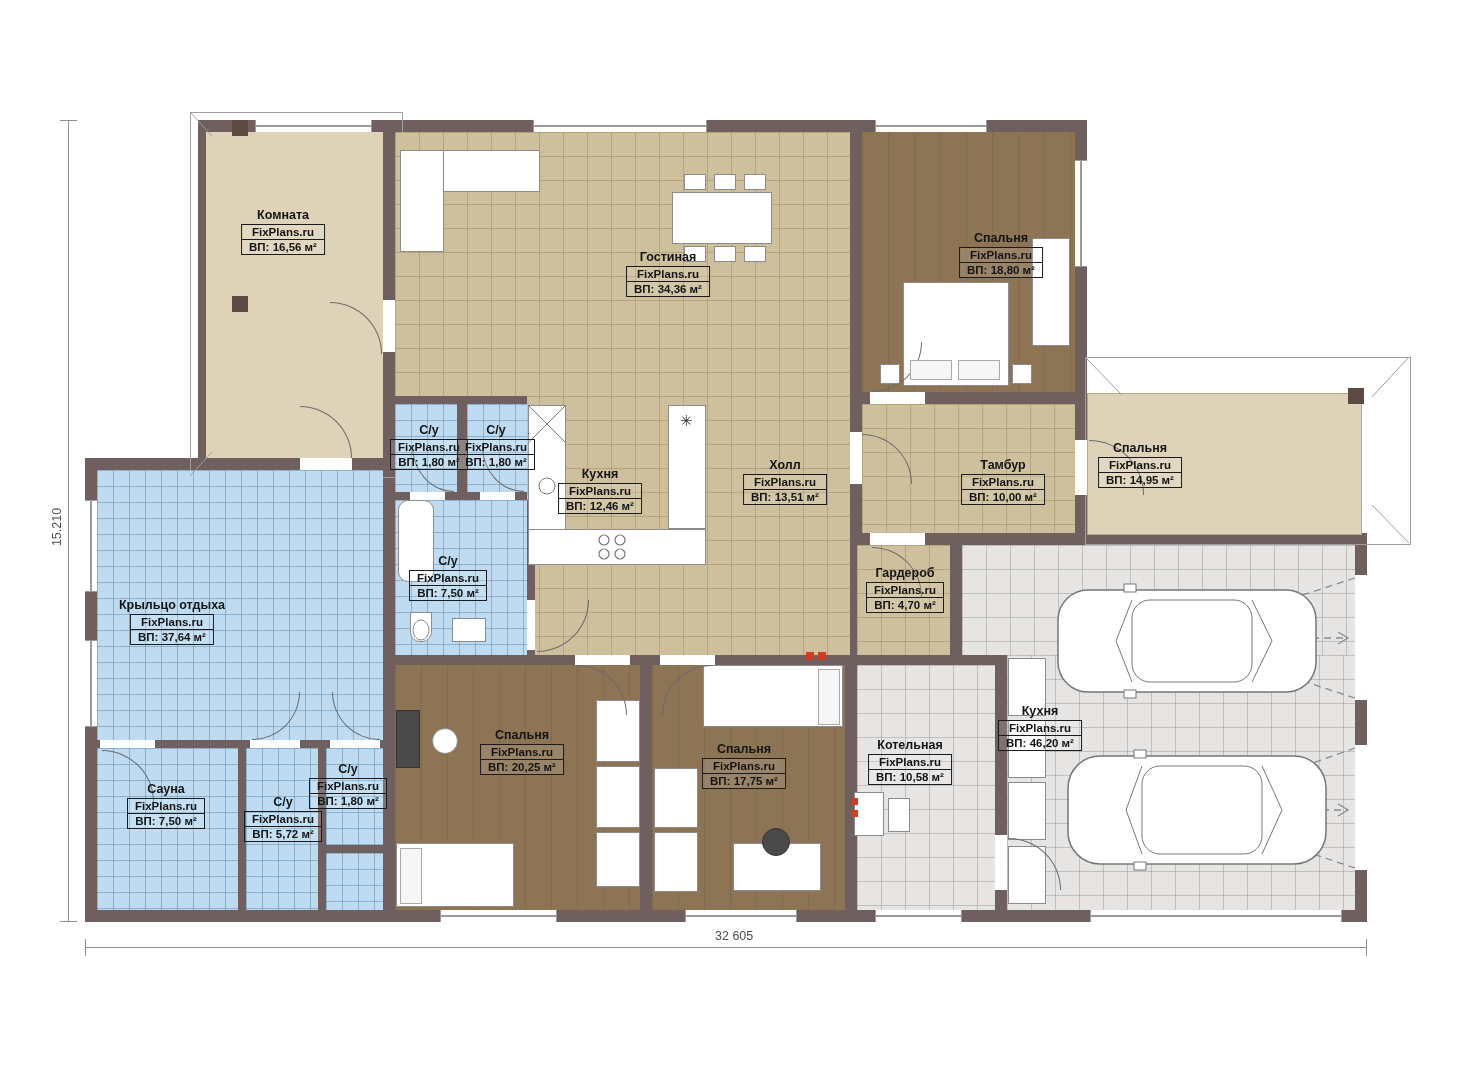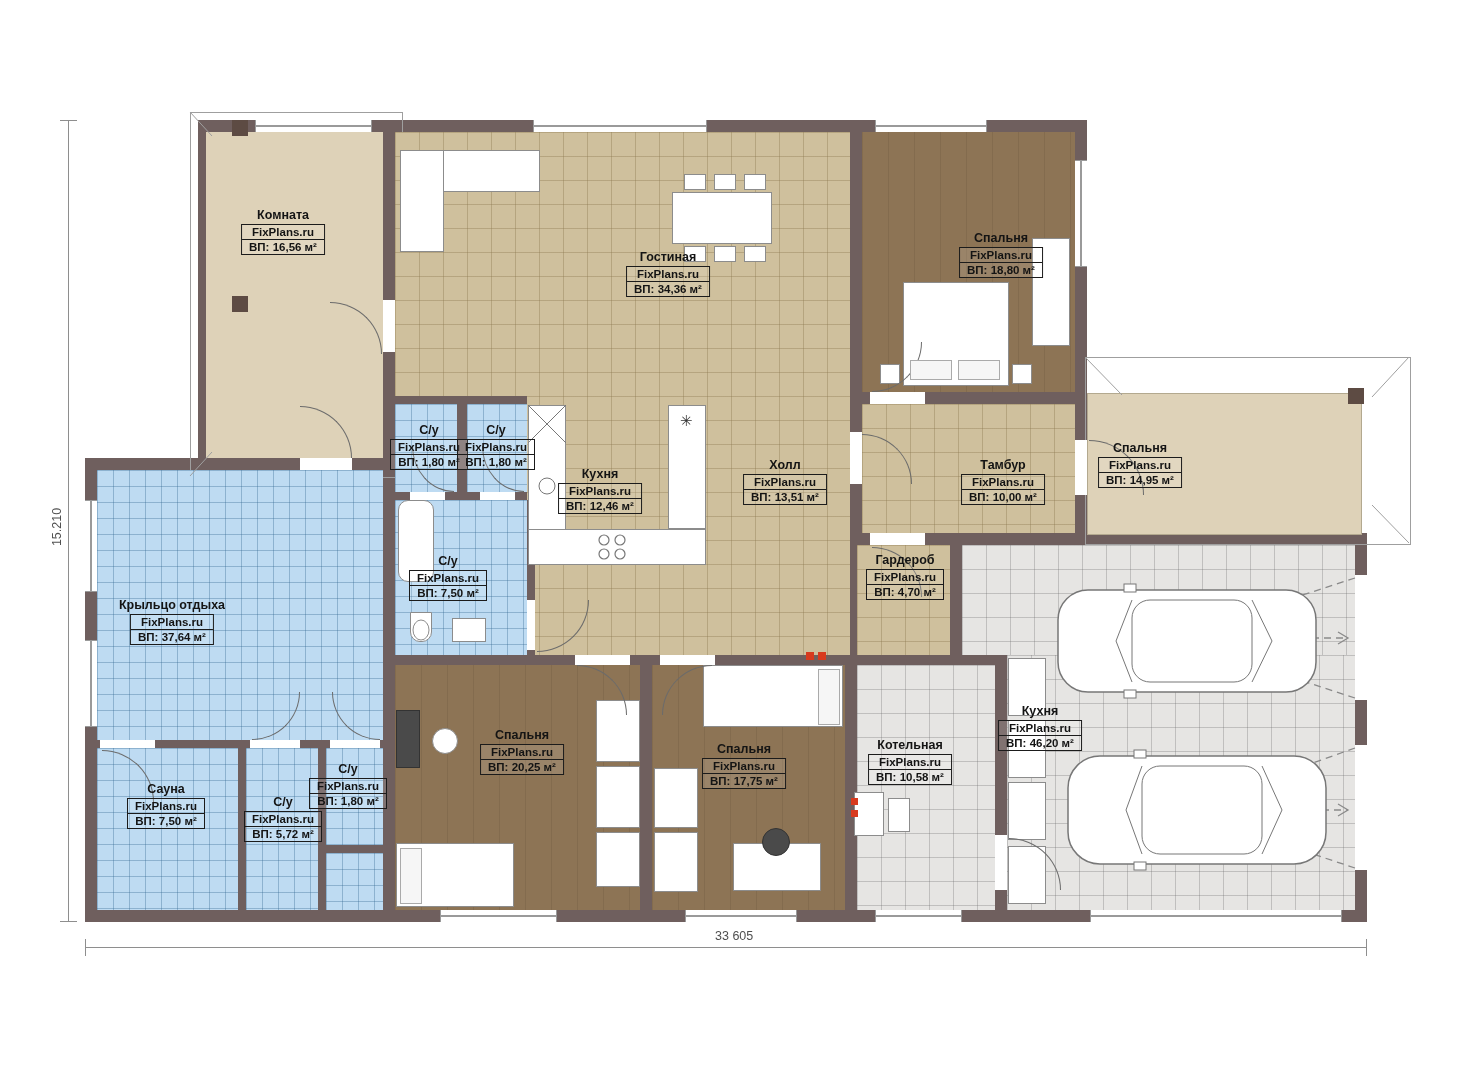--- a/index.html
+++ b/index.html
@@ -282,21 +282,21 @@
   <div class="room-label" style="left:1003px;top:458px;">
     <div class="rl-name">Тамбур</div>
     <div class="rl-box"><div class="rl-wm">FixPlans.ru</div>
     <div class="rl-area">ВП: 10,00 м²</div></div>
   </div>
   <div class="room-label" style="left:1140px;top:441px;">
     <div class="rl-name">Спальня</div>
     <div class="rl-box"><div class="rl-wm">FixPlans.ru</div>
     <div class="rl-area">ВП: 14,95 м²</div></div>
   </div>
-  <div class="room-label" style="left:905px;top:553px;">
+  <div class="room-label" style="left:905px;top:566px;">
     <div class="rl-name">Гардероб</div>
     <div class="rl-box"><div class="rl-wm">FixPlans.ru</div>
     <div class="rl-area">ВП: 4,70 м²</div></div>
   </div>
   <div class="room-label" style="left:172px;top:598px;">
     <div class="rl-name">Крыльцо отдыха</div>
     <div class="rl-box"><div class="rl-wm">FixPlans.ru</div>
     <div class="rl-area">ВП: 37,64 м²</div></div>
   </div>
   <div class="room-label" style="left:448px;top:554px;">
@@ -340,15 +340,15 @@
     <div class="rl-area">ВП: 46,20 м²</div></div>
   </div>
 
   <div class="dim-line" style="left:68px;top:120px;width:1px;height:802px;"></div>
   <div class="dim-line" style="left:60px;top:120px;width:17px;height:1px;"></div>
   <div class="dim-line" style="left:60px;top:921px;width:17px;height:1px;"></div>
   <div class="dim-text" style="left:38px;top:520px;transform:rotate(-90deg);transform-origin:center;">15.210</div>
   <div class="dim-line" style="left:85px;top:947px;width:1282px;height:1px;"></div>
   <div class="dim-line" style="left:85px;top:939px;width:1px;height:17px;"></div>
   <div class="dim-line" style="left:1366px;top:939px;width:1px;height:17px;"></div>
-  <div class="dim-text" style="left:715px;top:929px;">33 605</div>
+  <div class="dim-text" style="left:715px;top:929px;">32 605</div>
 
 </div>
 
 </body></html>

